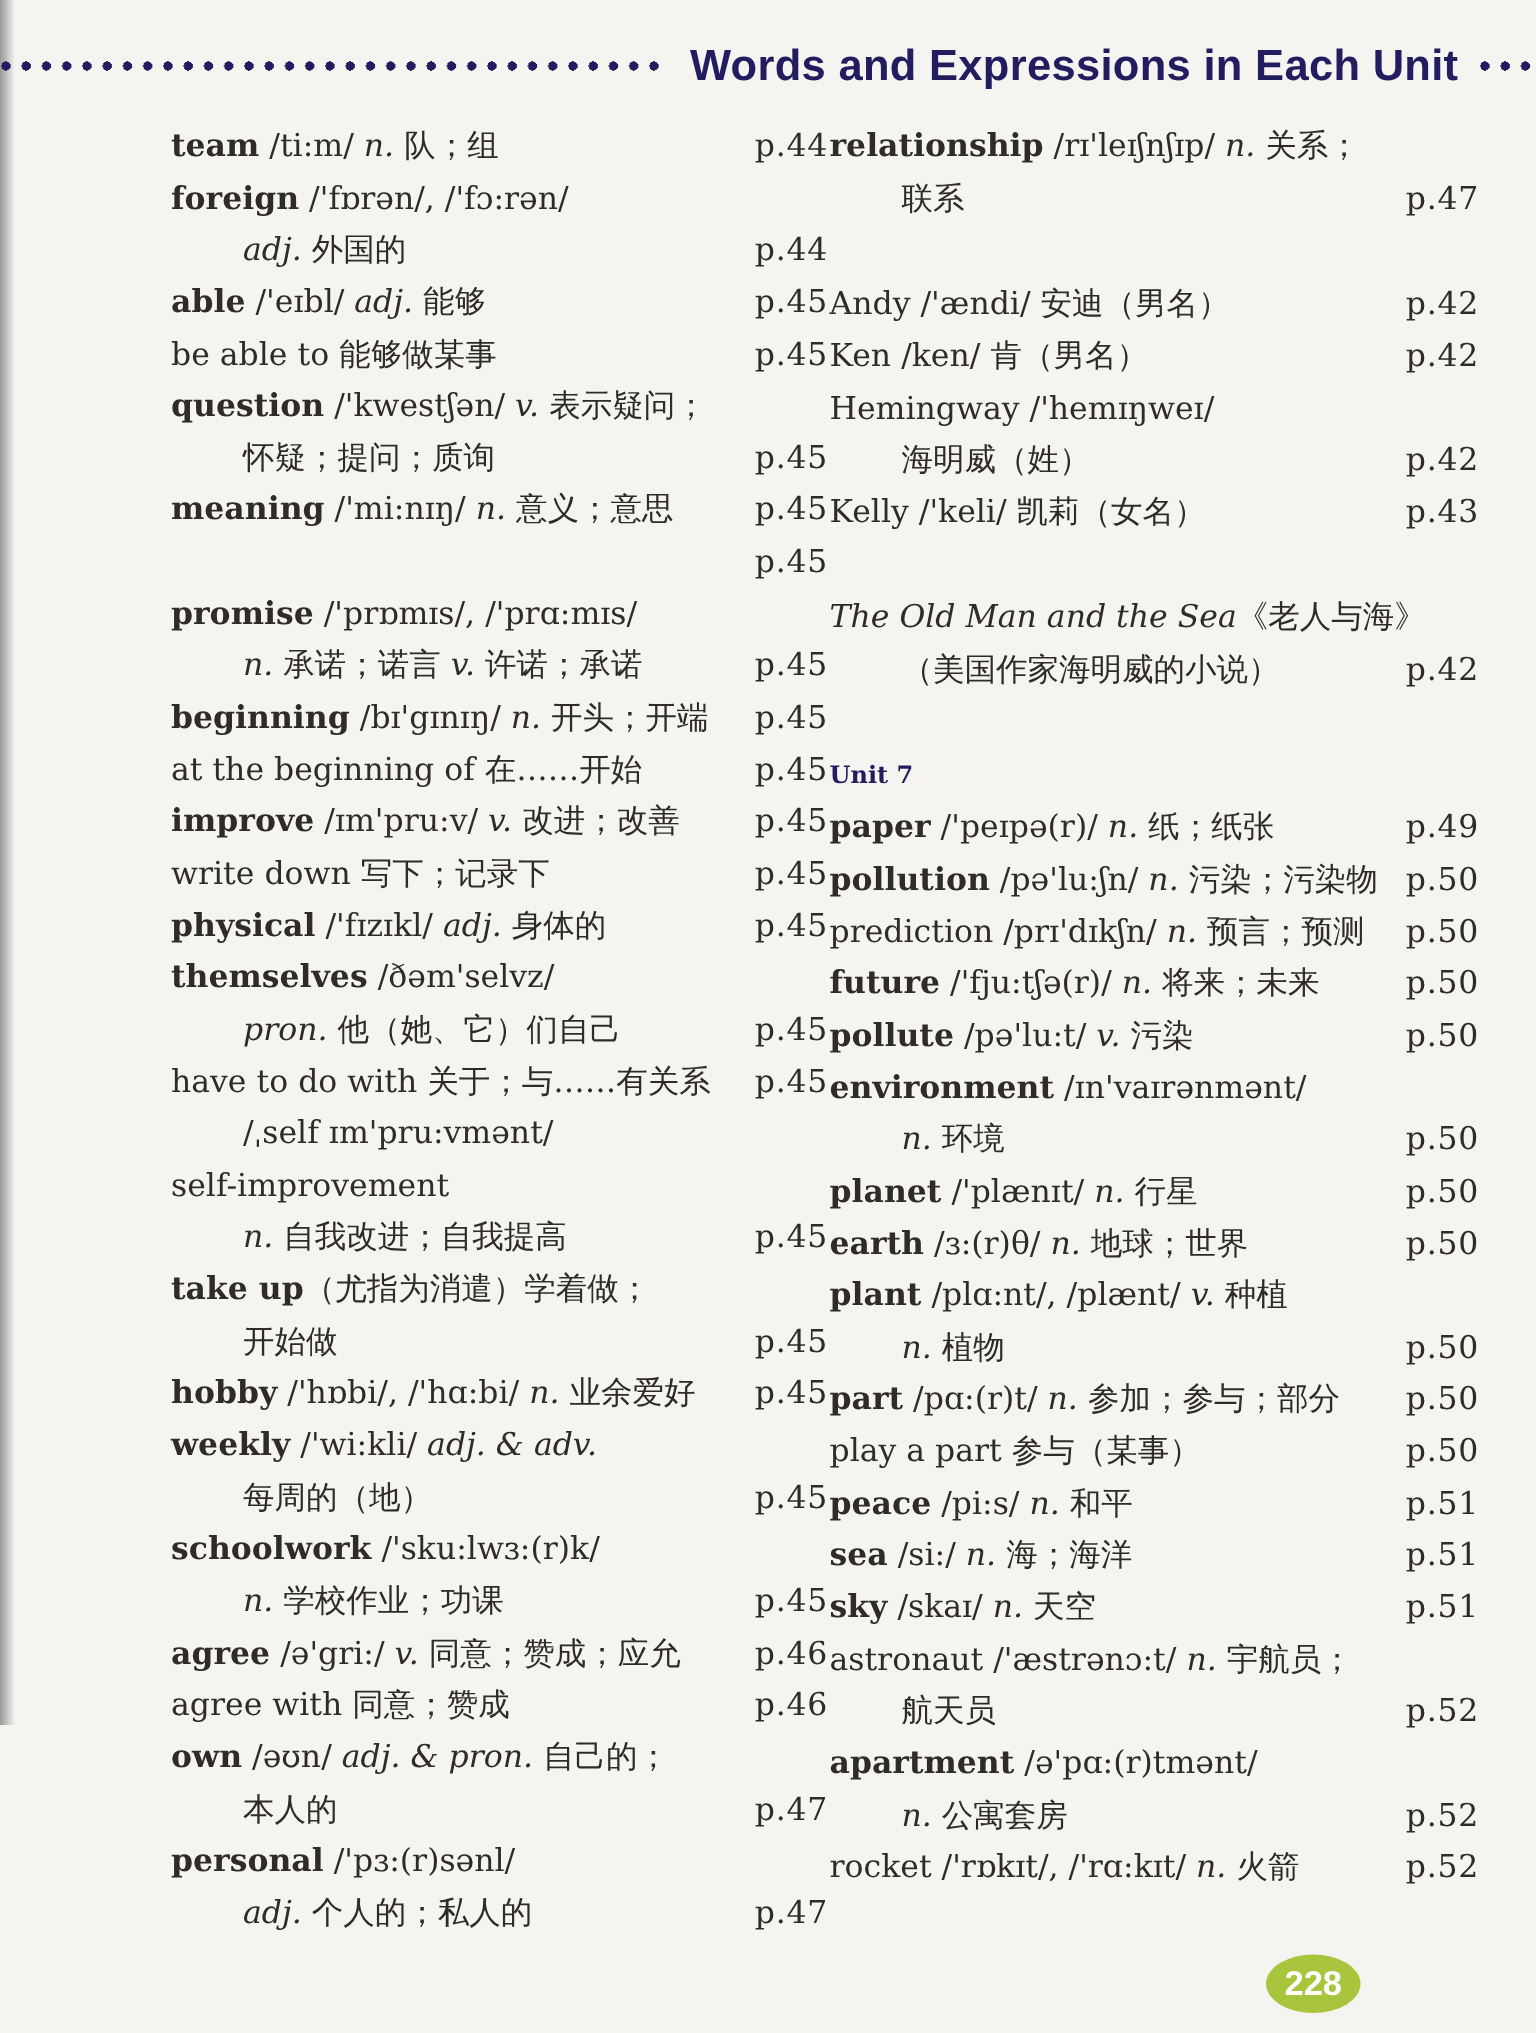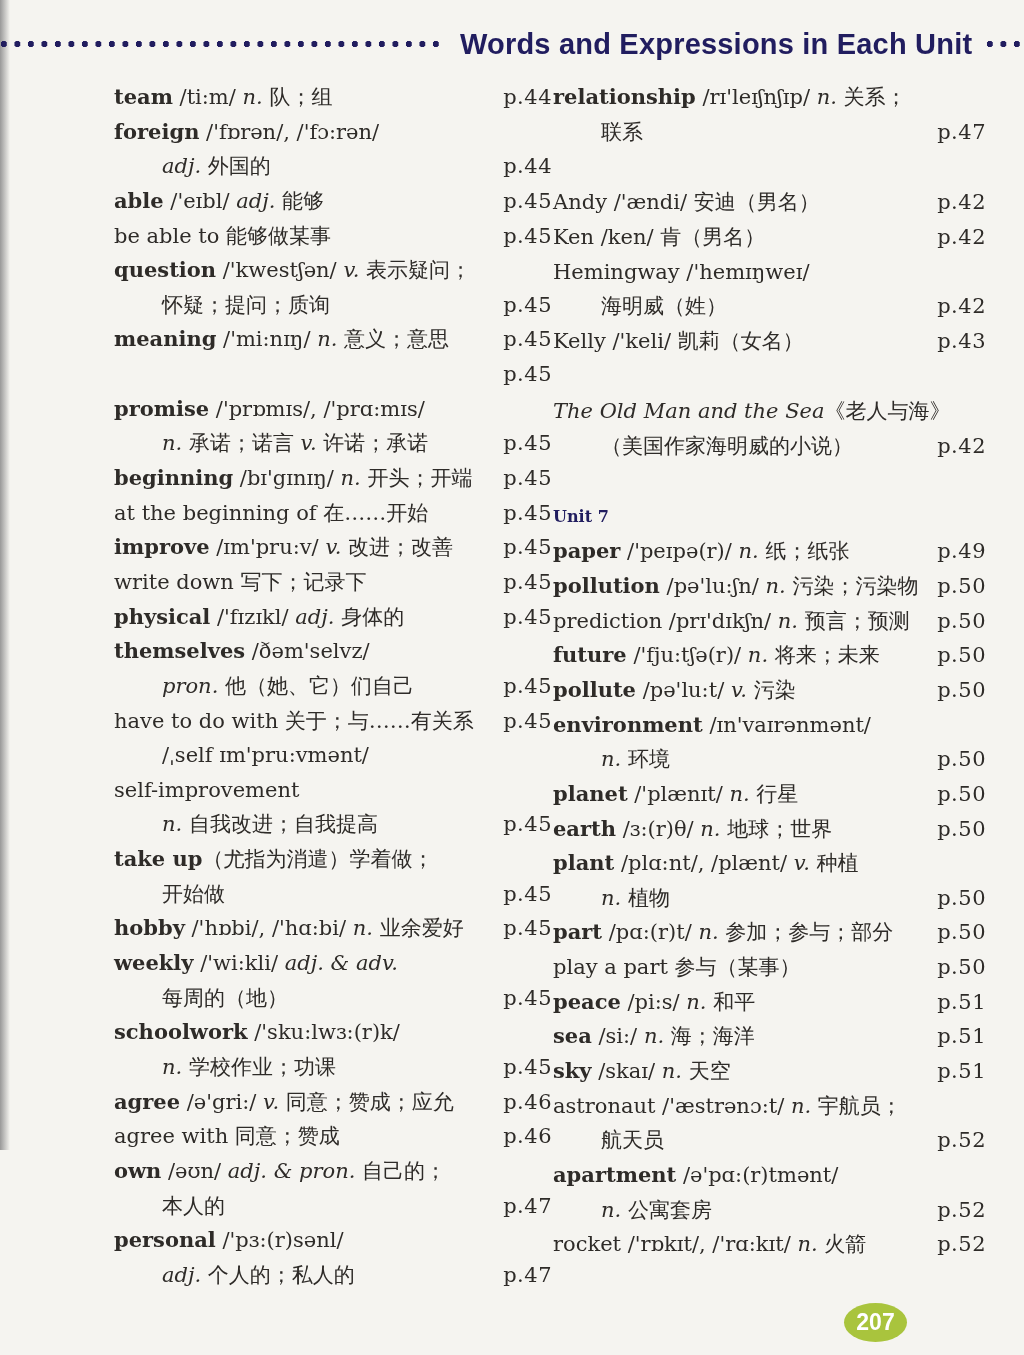--- a/index.html
+++ b/index.html
@@ -313,13 +313,13 @@
     <div class="line ind">
       <span class="txt"><span class="i">n.</span><span> 公寓套房</span></span>
       <span class="page">p.52</span>
     </div>
     <div class="line">
       <span class="txt"><span>rocket /'rɒkɪt/, /'rɑ:kɪt/ </span><span class="i">n.</span><span> 火箭</span></span>
       <span class="page">p.52</span>
     </div>
   </div>
 
-<div class="badge">207</div>
+<div class="badge">228</div>
 
 </body></html>

